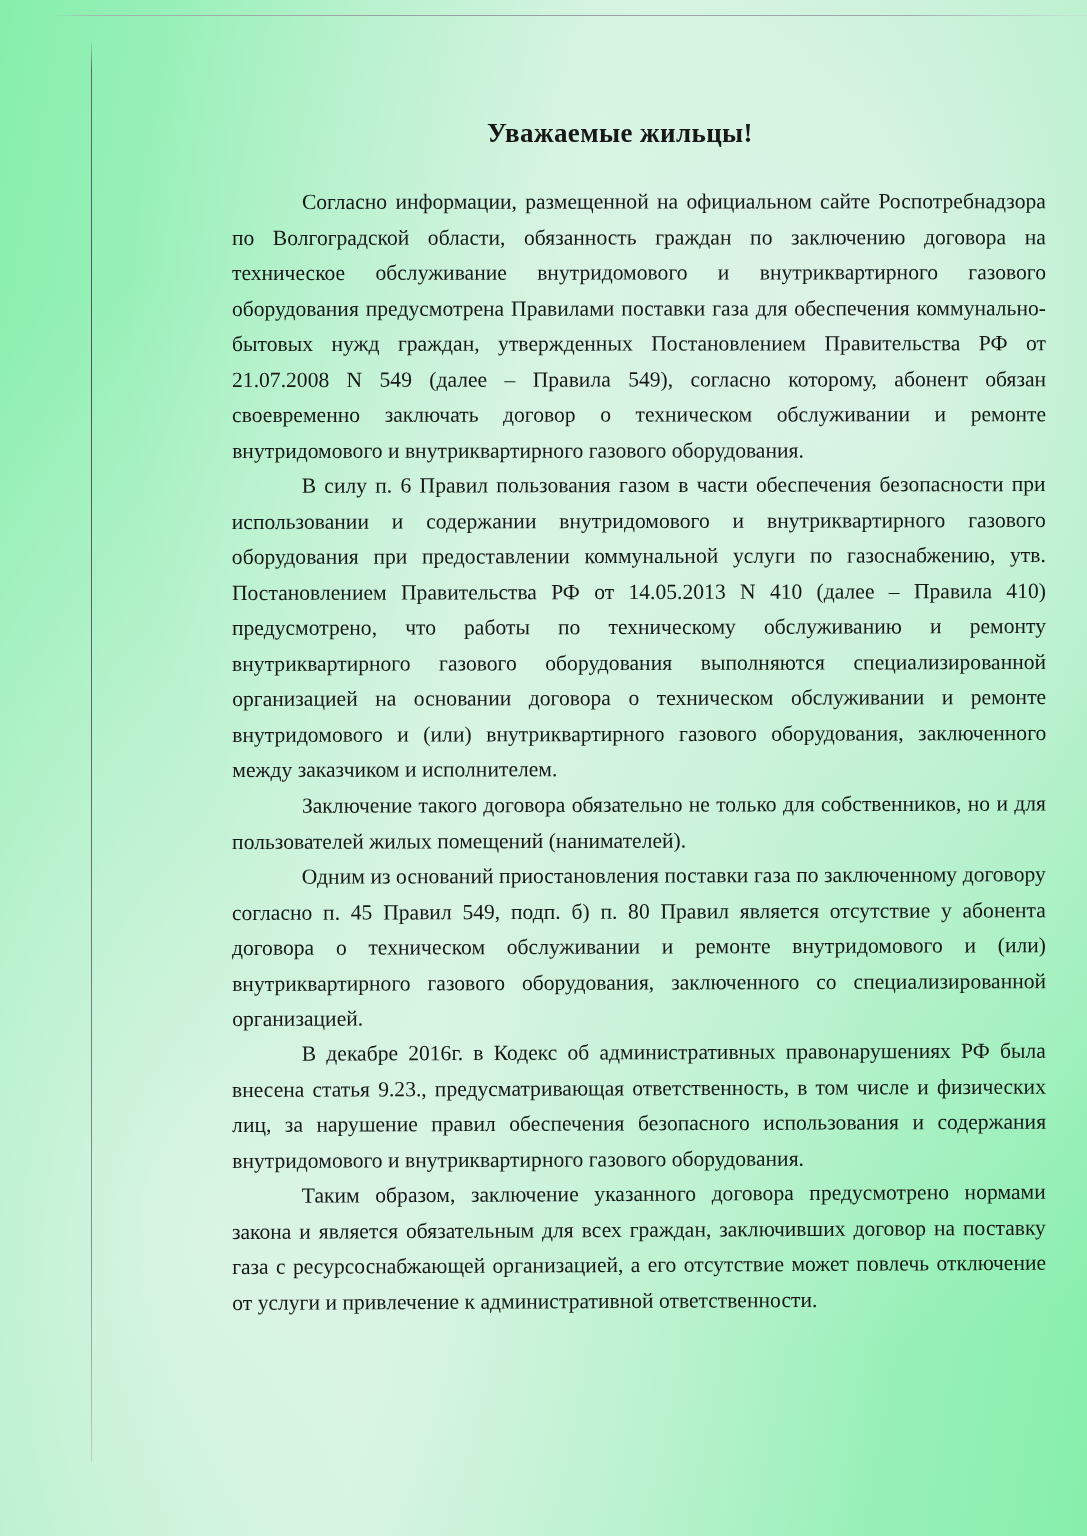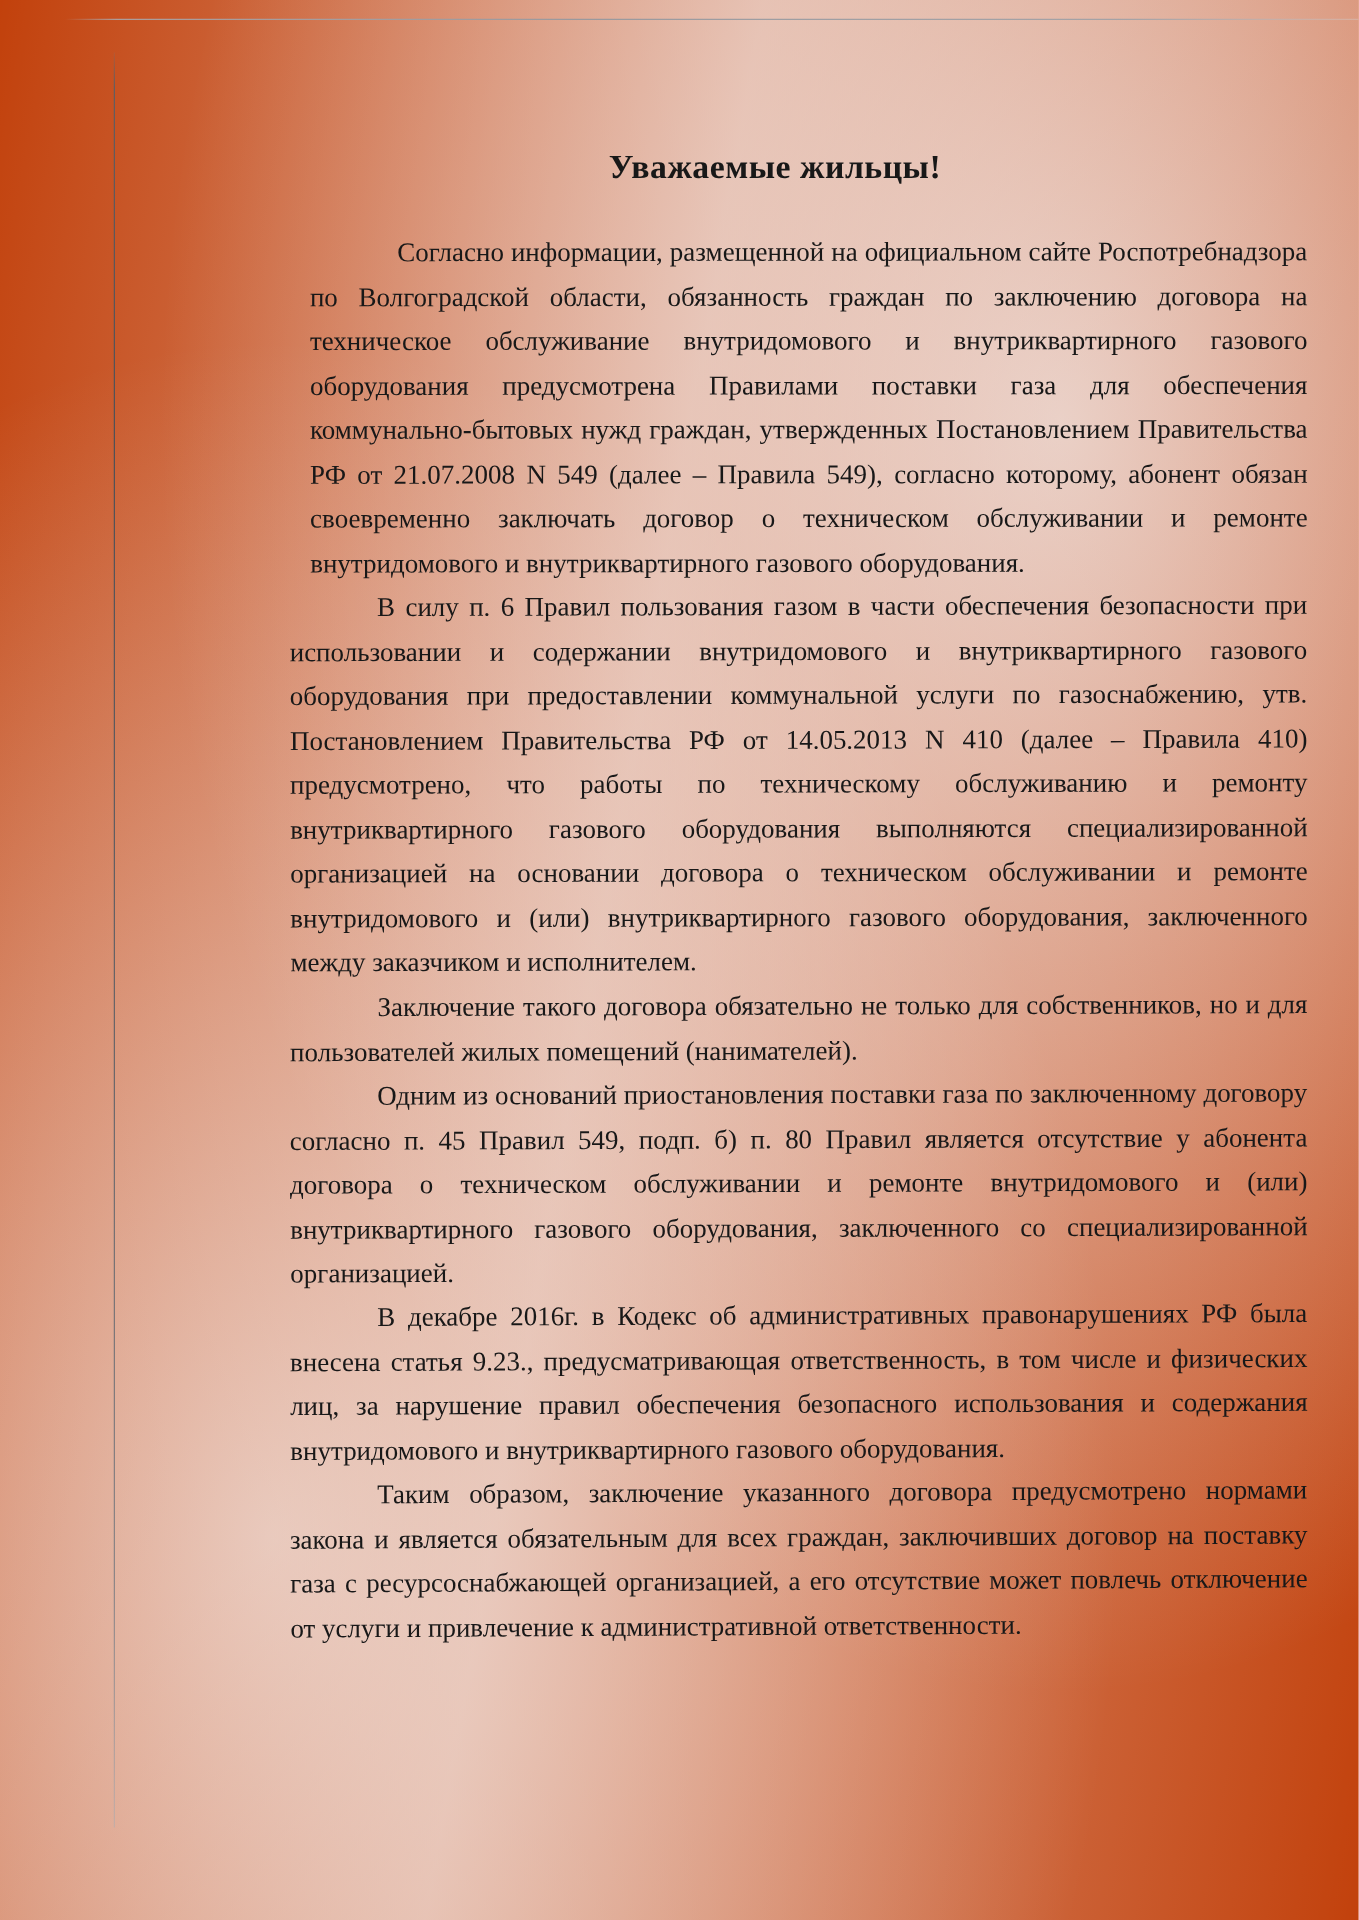--- a/index.html
+++ b/index.html
@@ -7,21 +7,21 @@
     margin: 0;
     padding: 0;
     background: #ffffff;
   }
 
   .page {
     position: relative;
     width: 1087px;
     height: 1536px;
     margin: 0 auto;
-    background: #c2410c;
+    background: #86efac;
     overflow: hidden;
     font-family: "Liberation Serif", "DejaVu Serif", serif;
     color: #181818;
   }
 
   
   .paper-tint {
     position: absolute;
     inset: 0;
     background:
@@ -83,21 +83,21 @@
     margin: 0;
     text-align: justify;
     text-justify: inter-word;
     font-size: 21.6px;
     line-height: 35.5px;
     text-indent: 70px;
     hyphens: none;
   }
 
   
-  .doc-body p:nth-child(1) { transform: rotate(-0.06deg); margin-left: 16px; }
+  .doc-body p:nth-child(1) { transform: rotate(-0.06deg); }
   .doc-body p:nth-child(2) { transform: rotate(-0.14deg); }
   .doc-body p:nth-child(3) { transform: rotate(-0.18deg); }
   .doc-body p:nth-child(4) { transform: rotate(-0.2deg); }
   .doc-body p:nth-child(5) { transform: rotate(-0.24deg); }
   .doc-body p:nth-child(6) { transform: rotate(-0.3deg); }
   .doc-body p:nth-child(7) { transform: rotate(-0.34deg); }
   .doc-body p { transform-origin: left center; }
 </style>
 </head>
 <body>

